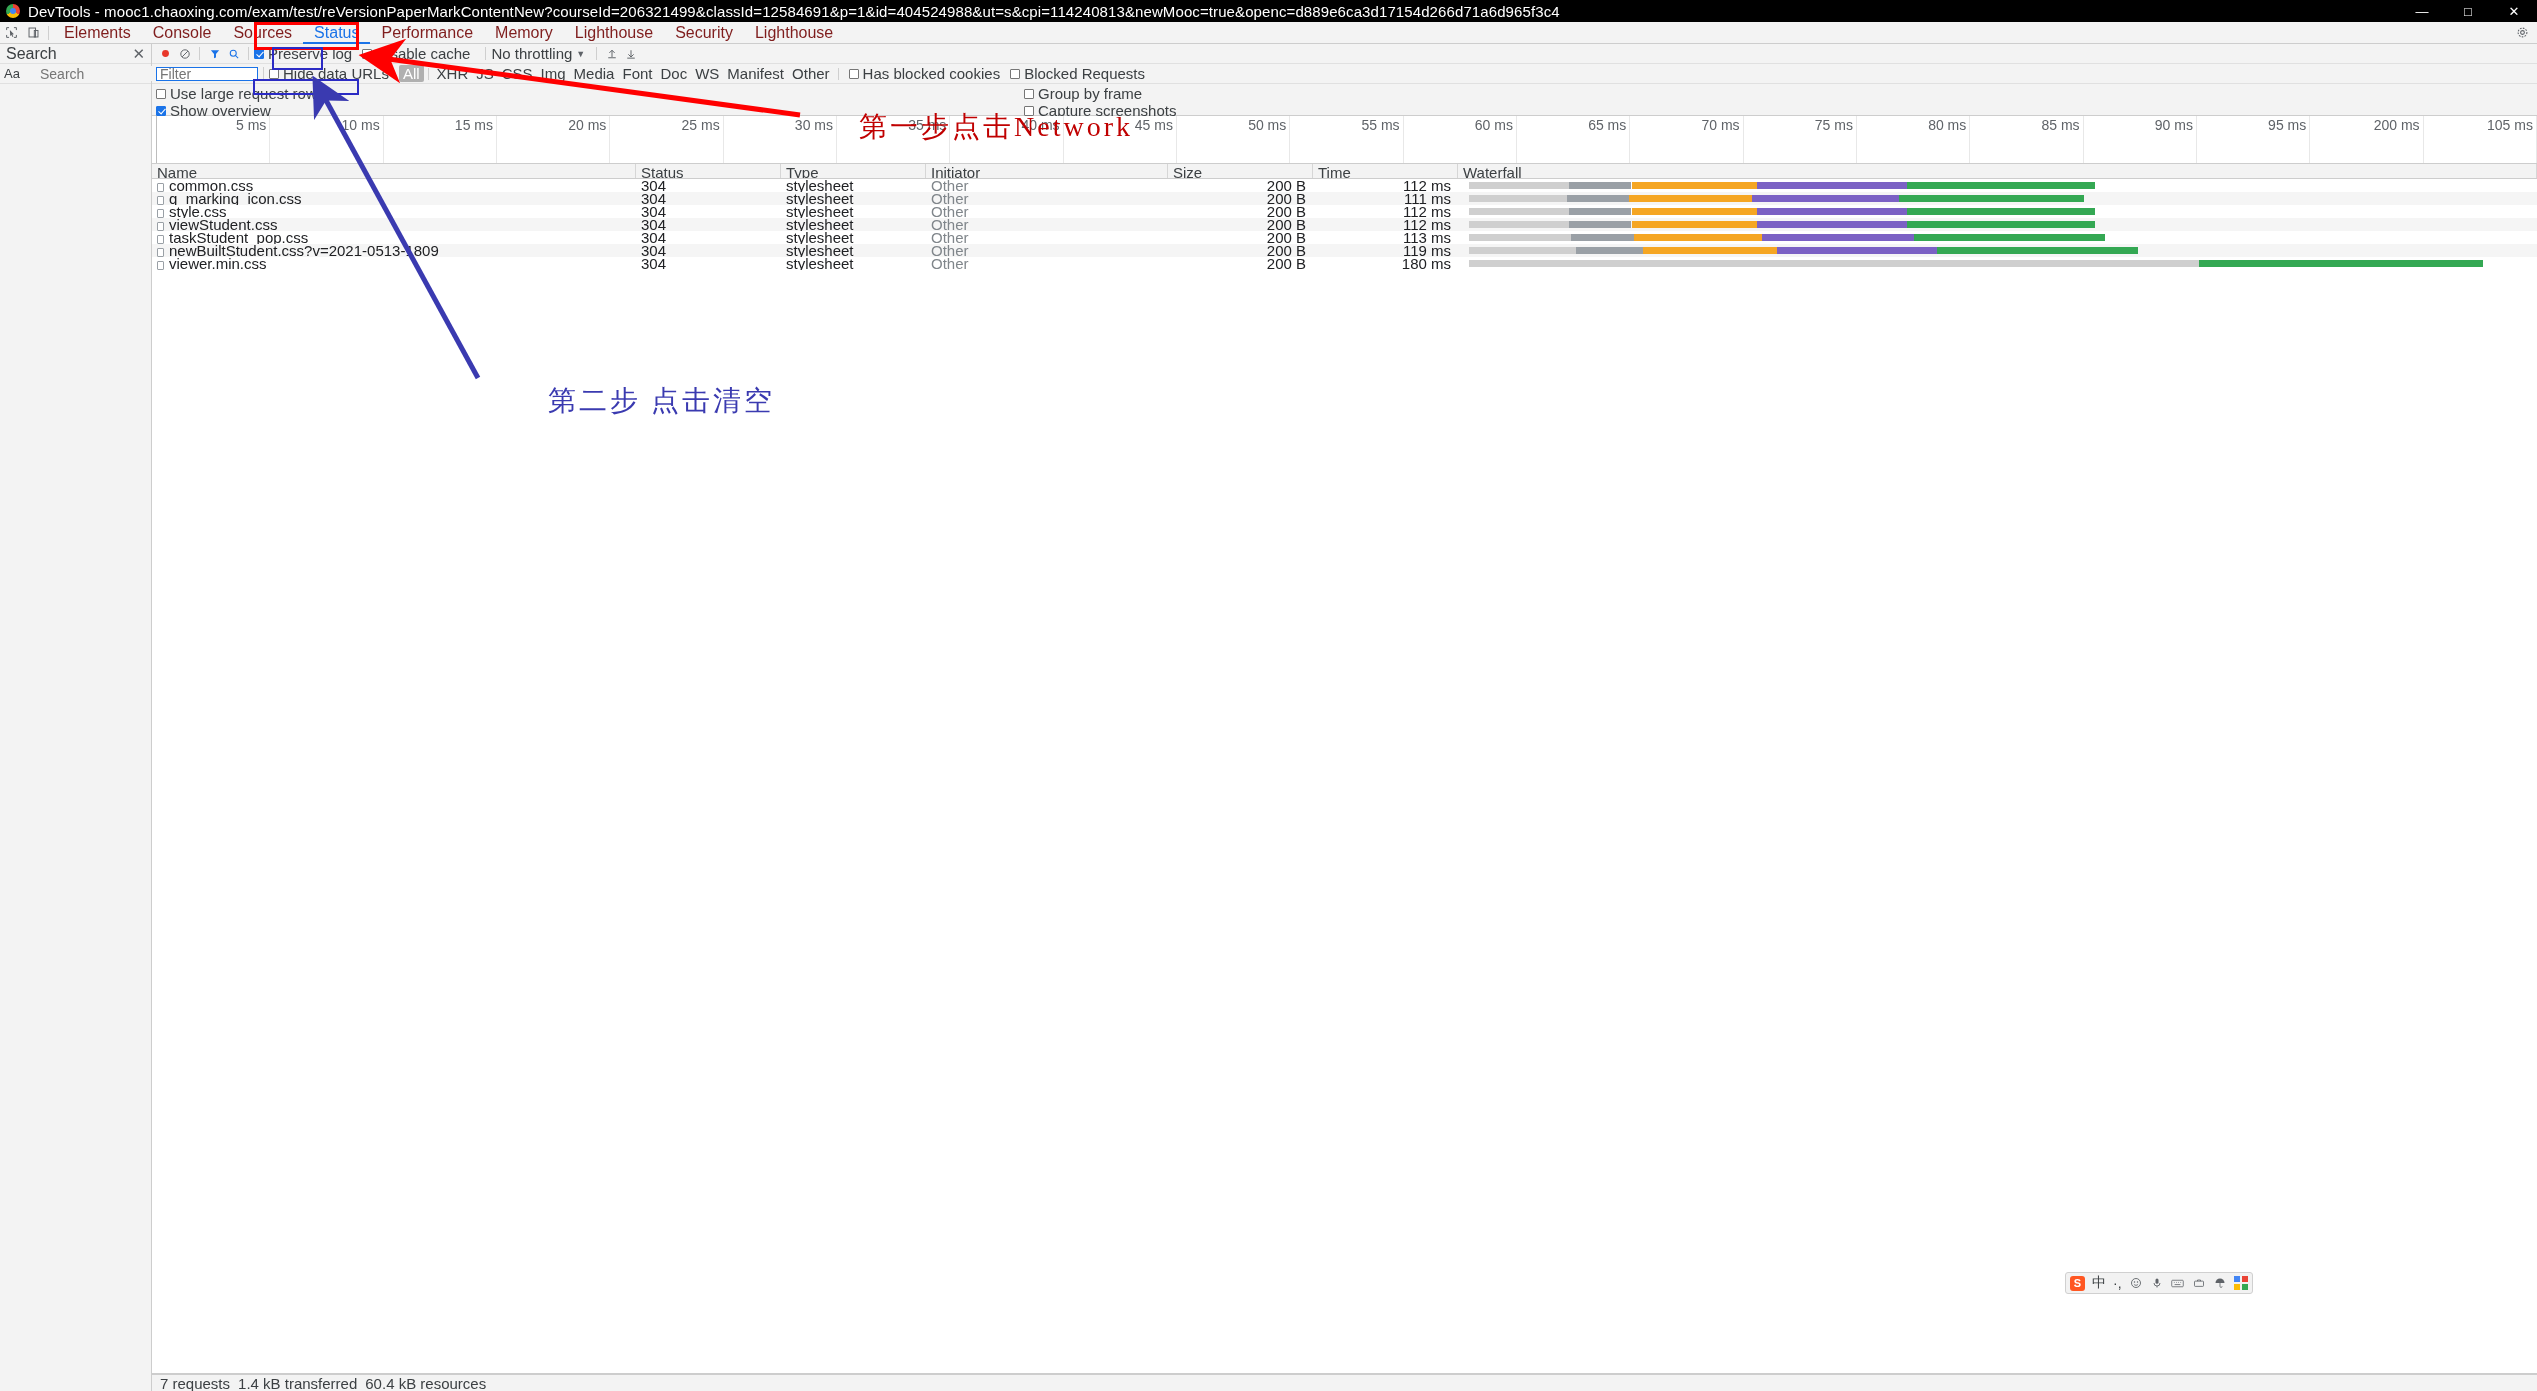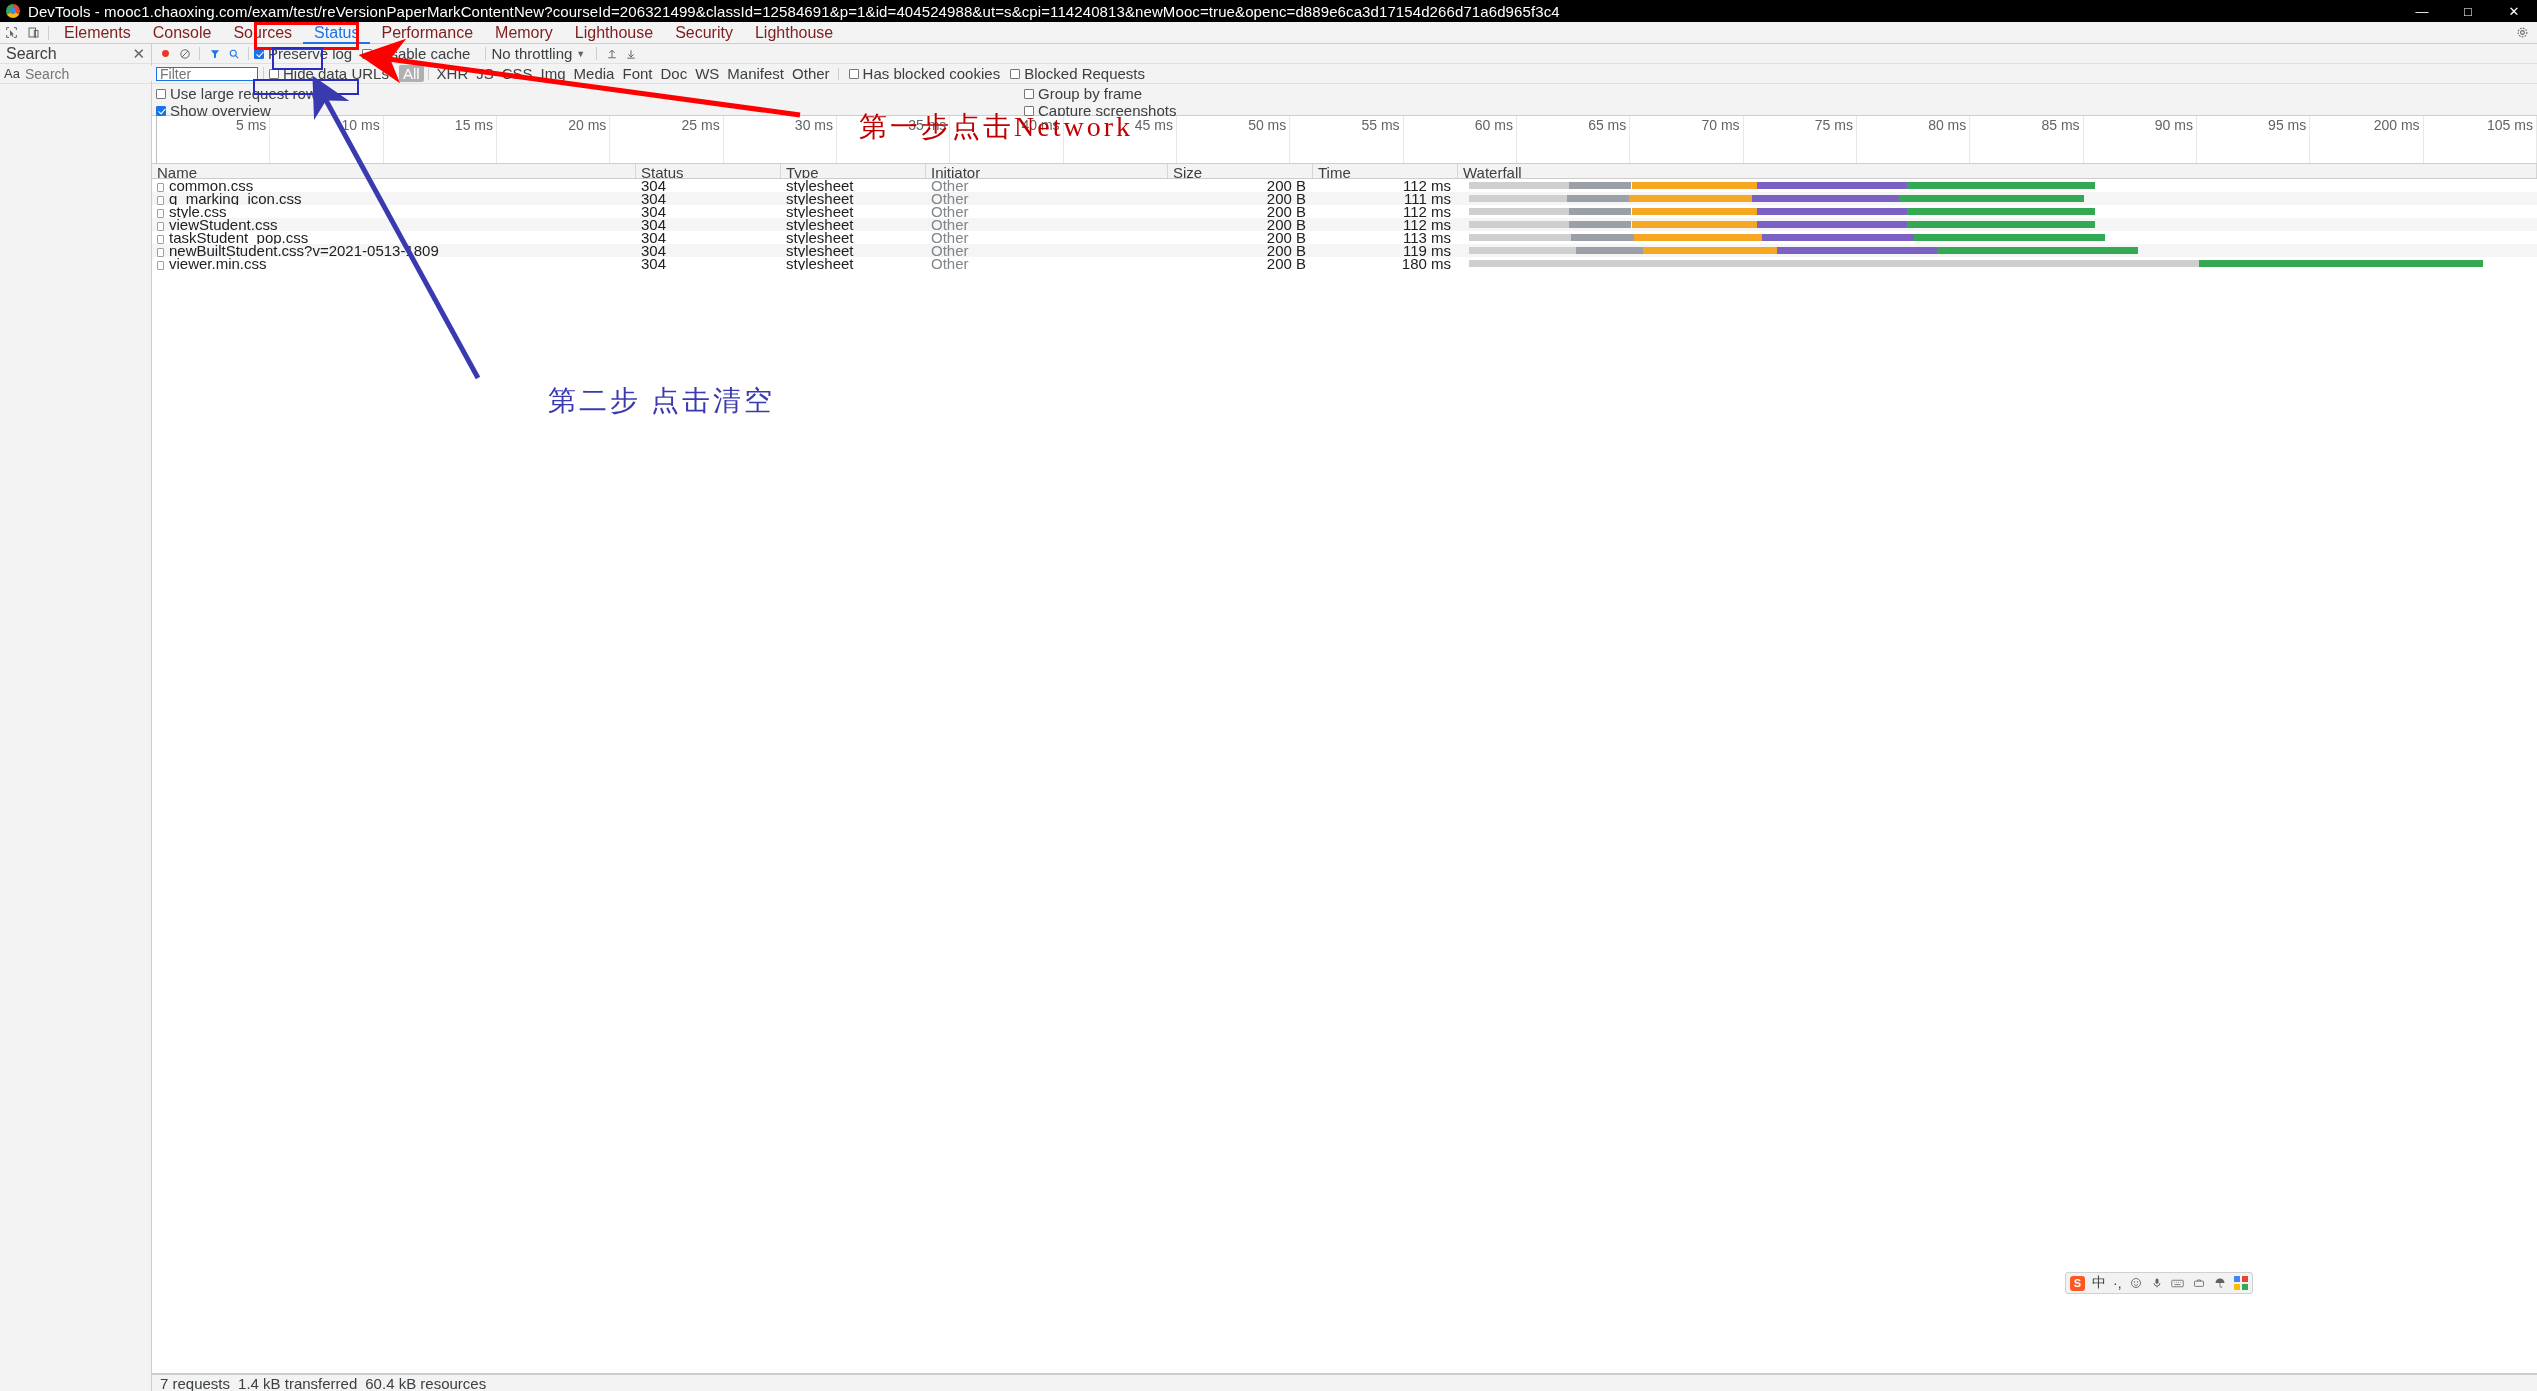--- a/index.html
+++ b/index.html
@@ -52,21 +52,21 @@
   .layout{display:flex;height:calc(1391px - 22px - 22px);}
   .searchpane{
     width:152px;flex:0 0 152px;background:#f3f3f3;border-right:1px solid #cdcdcd;
   }
   .sp-head{
     height:20px;display:flex;align-items:center;justify-content:space-between;
     padding:0 6px;font-size:16px;color:#3c4043;border-bottom:1px solid #e0e0e0;
   }
   .sp-close{color:#5f6368;font-size:15px;}
   .sp-toolbar{
-    height:20px;display:flex;align-items:center;gap:5px;padding:0 4px;
+    height:20px;display:flex;align-items:center;gap:20px;padding:0 4px;
     border-bottom:1px solid #e0e0e0;background:#f3f3f3;
   }
   .sp-aa{font-size:13px;color:#3c4043;width:14px;text-align:center;}
   .sp-input{
     flex:1;height:15px;border:none;background:#f3f3f3;outline:none;
     font-size:14px;color:#80868b;font-family:"Liberation Sans",sans-serif;
   }
   .sp-ico{width:14px;height:14px;color:#5f6368;display:flex;align-items:center;justify-content:center;}
 
   

